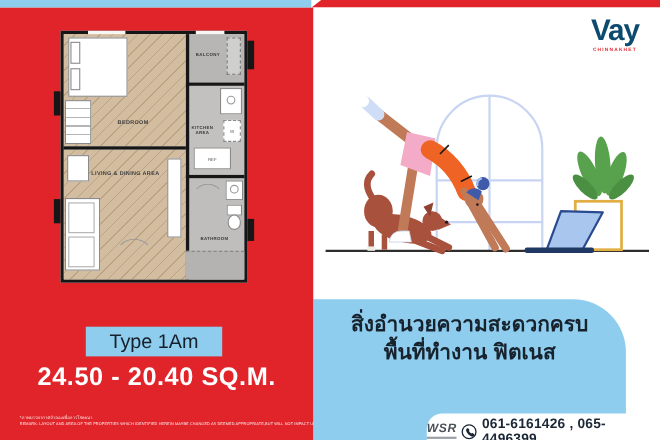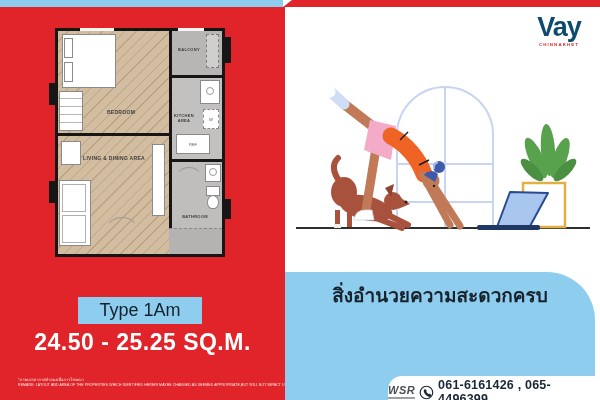--- a/index.html
+++ b/index.html
@@ -47,21 +47,21 @@
   .disc-en{left:18px;top:383px;font-size:3.5px;letter-spacing:.1px;}
 
   
   .right-bg{left:285px;top:7px;width:315px;height:265px;background:#fff;}
   .brand{left:531px;top:14px;width:56px;text-align:center;}
   .brand-name{font-size:27px;line-height:1;font-weight:bold;color:#0c4a6e;letter-spacing:-1px;}
   .brand-sub{font-size:4.4px;font-weight:bold;color:#e0242a;letter-spacing:1.1px;margin-top:1px;}
   .illu{left:288px;top:62px;}
 
   
-  .blue-panel{left:285px;top:272px;width:310px;height:128px;background:#8ecdee;
+  .blue-panel{left:285px;top:272px;width:284px;height:128px;background:#8ecdee;
               border-top-right-radius:48px;}
   .amen{position:absolute;left:0;width:100%;text-align:center;color:#17222d;
         font-weight:bold;font-size:19px;line-height:1;}
   .amen1{top:14px;} .amen2{top:39px;} .amen3{top:64px;}
 
   
   .contact{left:388px;top:376px;width:212px;height:32px;background:#fff;
            border-top-left-radius:14px;display:flex;align-items:center;
            justify-content:center;gap:4px;}
   .wsr{font-style:italic;font-weight:bold;font-size:11px;color:#4a4f55;
@@ -125,21 +125,21 @@
     <div class="furn" style="right:1px;top:133px;width:16px;height:18px;"></div>
     <div style="right:5px;top:137px;width:8px;height:8px;border:1px solid #999;border-radius:50%;background:#fff;"></div>
     <div class="furn" style="right:2px;top:155px;width:14px;height:10px;"></div>
     <div class="furn" style="right:3px;top:164px;width:12px;height:14px;border-radius:50% 50% 45% 45%;"></div>
     <div class="plan-label" style="left:114px;top:183px;width:46px;font-size:4px;">BATHROOM</div>
     <div style="left:111px;top:197px;width:53px;height:26px;background:#b4b3b1;border-top:1px dashed #888;"></div>
     <div class="arc" style="left:116px;top:136px;width:30px;height:30px;"></div>
   </div>
 
   <div class="abs type-box">Type 1Am</div>
-  <div class="abs sqm">24.50 - 25.25 SQ.M.</div>
+  <div class="abs sqm">24.50 - 20.40 SQ.M.</div>
 
   <div class="abs disc disc-th">*ภาพบรรยากาศจำลองเพื่อการโฆษณา</div>
   <div class="abs disc disc-en">REMARK: LAYOUT AND AREA OF THE PROPERTIES WHICH IDENTIFIED HEREIN MAYBE CHANGED AS DEEMED APPROPRIATE,BUT WILL NOT IMPACT UPON THE USE.</div>
 
   <div class="abs right-bg"></div>
 
   <div class="abs brand">
     <div class="brand-name">Vay</div>
     <div class="brand-sub">CHINNAKHET</div>
   </div>
@@ -209,20 +209,21 @@
       <circle cx="143" cy="119" r="8.5" fill="#c07a58"></circle>
       <path d="M136,113 a9,9 0 0 1 14,-1 l-3,8 z" fill="#3f5aa8"></path>
       <circle cx="151" cy="105" r="6" fill="#3f5aa8"></circle>
       <path d="M146,107 a6,6 0 0 1 4,-7" fill="none" stroke="#a9c3f0" stroke-width="2"></path>
       <circle cx="146" cy="124" r="1.2" fill="#2b1a14"></circle>
     </g>
   </svg>
 
   <div class="abs blue-panel">
     <div class="amen amen1">สิ่งอำนวยความสะดวกครบ</div>
+    <div class="amen amen2">พื้นที่ทำงาน ฟิตเนส</div>
   </div>
 
   <div class="abs contact">
     <span class="wsr">
       <span>WSR</span>
       <span class="wsr-line"></span>
     </span>
     <svg width="15" height="15" viewBox="0 0 20 20">
       <circle cx="10" cy="10" r="8.4" fill="none" stroke="#1b2736" stroke-width="1.6"></circle>
       <path d="M6.9,6.2 c1.1,-0.9 2.2,-0.7 2.8,0.3 l0.5,0.9 c0.3,0.6 0.1,1.3 -0.4,1.7 c0.6,1.3 1.7,2.4 3.1,3.1 c0.4,-0.5 1.1,-0.7 1.7,-0.4 l0.9,0.5 c1,0.6 1.2,1.7 0.3,2.8 c-0.7,0.8 -1.8,1.1 -2.9,0.7 c-2.8,-1.1 -5,-3.2 -6.2,-6 C6.3,8.7 6.2,7.3 6.9,6.2 z" fill="#1b2736"></path>

